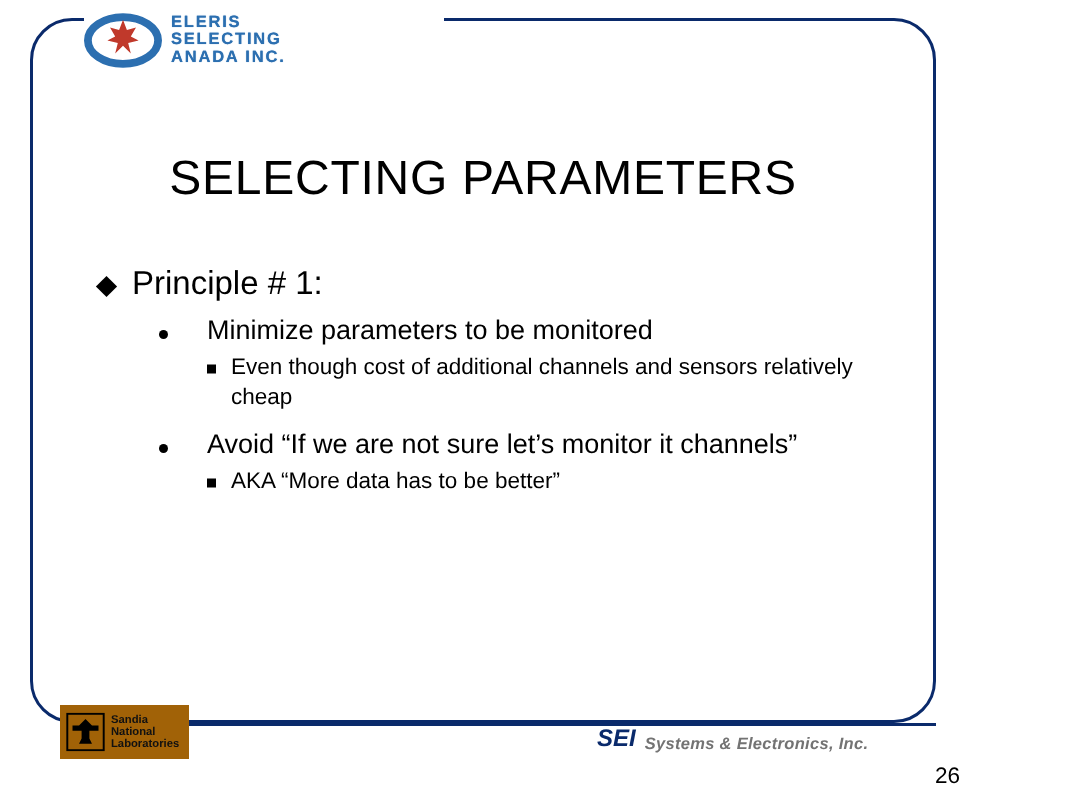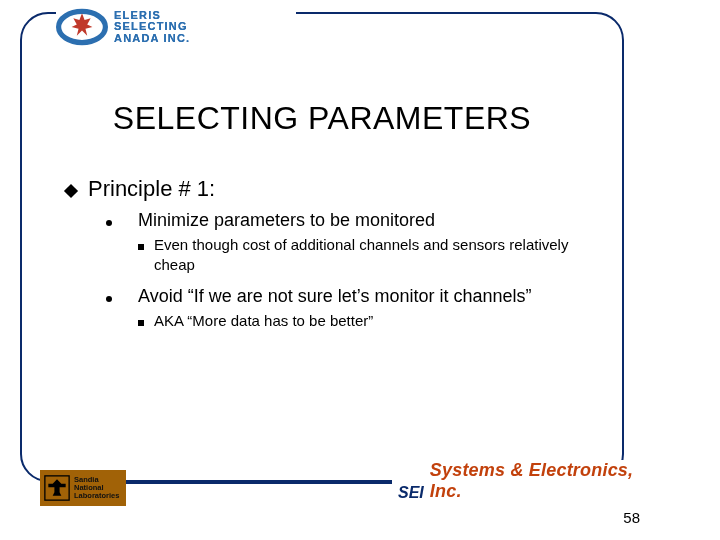--- a/index.html
+++ b/index.html
@@ -80,21 +80,21 @@
   .sandia-text { font-size: 7.5px; line-height: 1.05; font-weight: bold; color: #111; }
   .sei-block {
     position: absolute;
     bottom: 38px; left: 392px;
     background: #fff;
     padding: 0 6px;
     display: flex; align-items: flex-end; gap: 6px;
     z-index: 3;
   }
   .sei-bold { font-weight: 900; font-size: 16px; font-style: italic; color: #0a2a6b; }
-  .sei-rest { font-weight: bold; font-size: 18px; font-style: italic; color: #c2410c; letter-spacing: 0.2px; }
+  .sei-rest { font-weight: bold; font-size: 11px; font-style: italic; color: #737373; letter-spacing: 0.2px; }
   .pagenum {
     position: absolute;
     right: 4px; bottom: 14px;
     font-size: 15px; color: #000;
   }
 </style>
 </head>
 <body>
 
 <div class="slide">
@@ -159,14 +159,14 @@
       <div>National</div>
       <div>Laboratories</div>
     </div>
   </div>
 
   <div class="sei-block">
     <span class="sei-bold">SEI</span>
     <span class="sei-rest">Systems &amp; Electronics, Inc.</span>
   </div>
 
-  <div class="pagenum">58</div>
+  <div class="pagenum">26</div>
 </div>
 
 </body></html>

